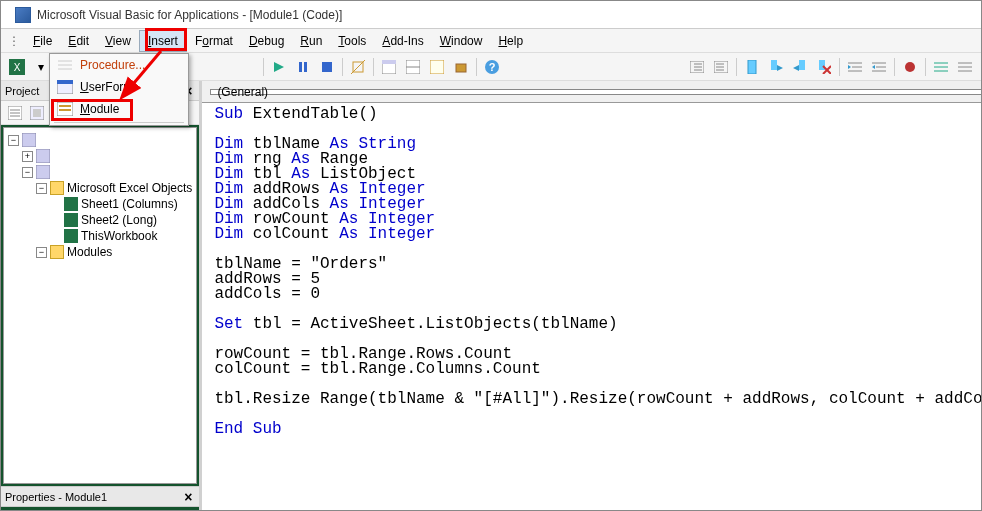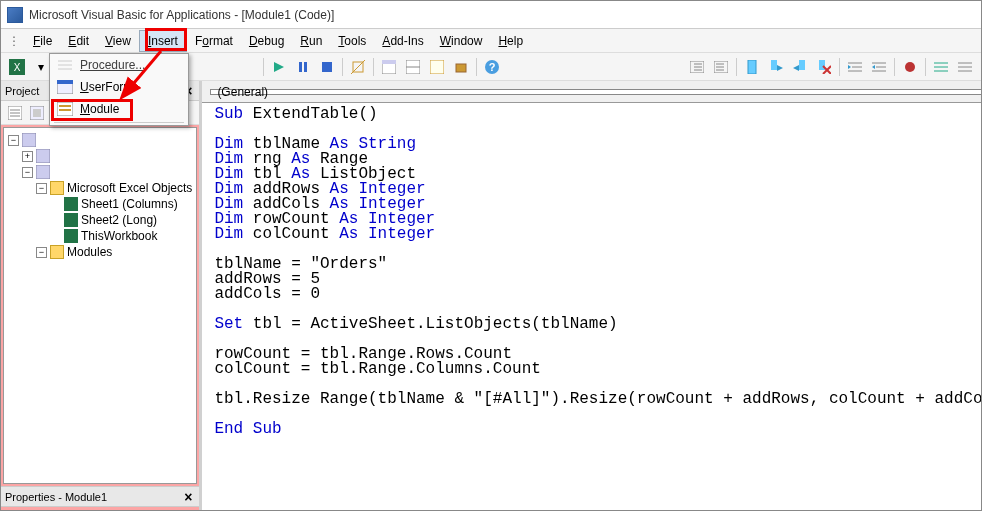--- a/index.html
+++ b/index.html
@@ -14,21 +14,21 @@
   overflow: hidden;
   position: relative;
 }
 
 
 .titlebar {
   height: 28px;
   background: #fff;
   display: flex;
   align-items: center;
-  padding: 0 6px;
+  padding: 0 14px;
   border-bottom: 1px solid #ccc;
 }
 .titlebar .app-icon {
   width: 16px; height: 16px;
   background: linear-gradient(135deg,#4a7cc4,#2b5a9c);
   margin-right: 6px;
   border: 1px solid #2b5a9c;
 }
 .titlebar-text { color: #333; }
 
@@ -81,21 +81,21 @@
 
 
 .main {
   display: flex;
   height: calc(100% - 28px - 24px - 28px);
 }
 .left-panel {
   width: 238px;
   display: flex;
   flex-direction: column;
-  background: #fca5a5;
+  background: #14532d;
 }
 .panel-header {
   height: 20px;
   background: #e8e8e8;
   display: flex;
   align-items: center;
   justify-content: space-between;
   padding: 0 4px;
   border-bottom: 1px solid #ccc;
   font-size: 11px;
@@ -210,21 +210,21 @@
   border: 1px solid #999;
   box-shadow: 2px 2px 4px rgba(0,0,0,0.3);
   z-index: 100;
 }
 .insert-row {
   height: 22px;
   display: flex;
   align-items: center;
   padding: 0 6px;
 }
-.insert-row.disabled { color: #404040; text-decoration: underline; }
+.insert-row.disabled { color: #c2410c; }
 .insert-icon {
   width: 18px; height: 16px;
   margin-right: 6px;
   display: flex; align-items: center; justify-content: center;
 }
 .insert-sep {
   height: 1px; background: #ccc; margin: 2px 4px;
 }
 
 

